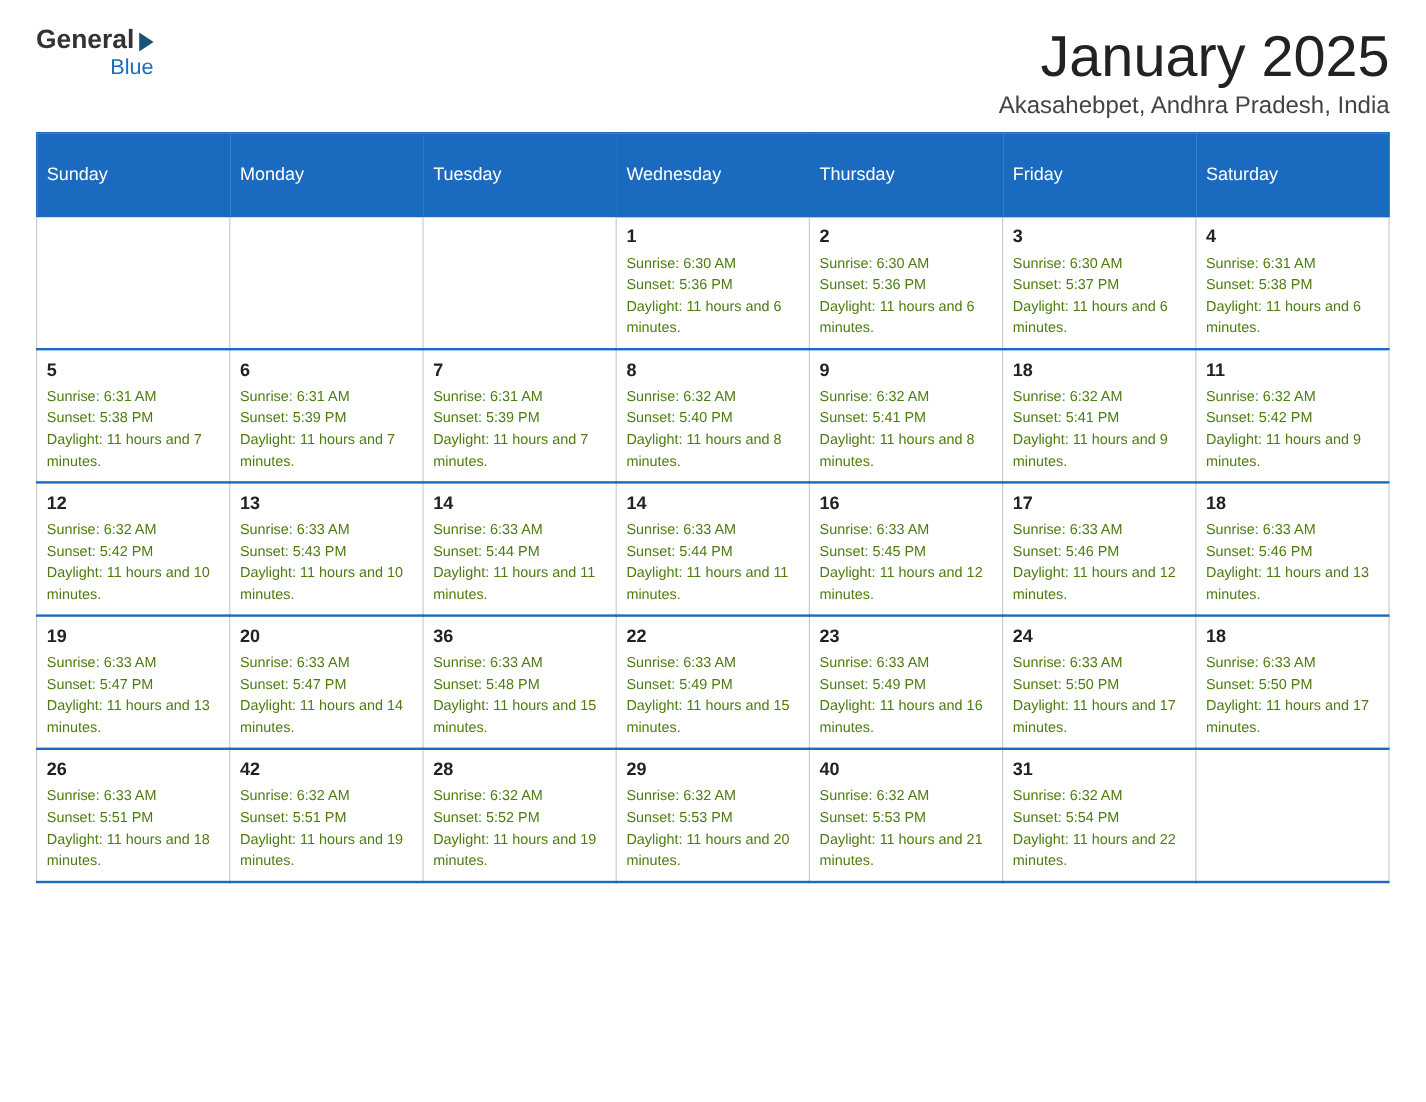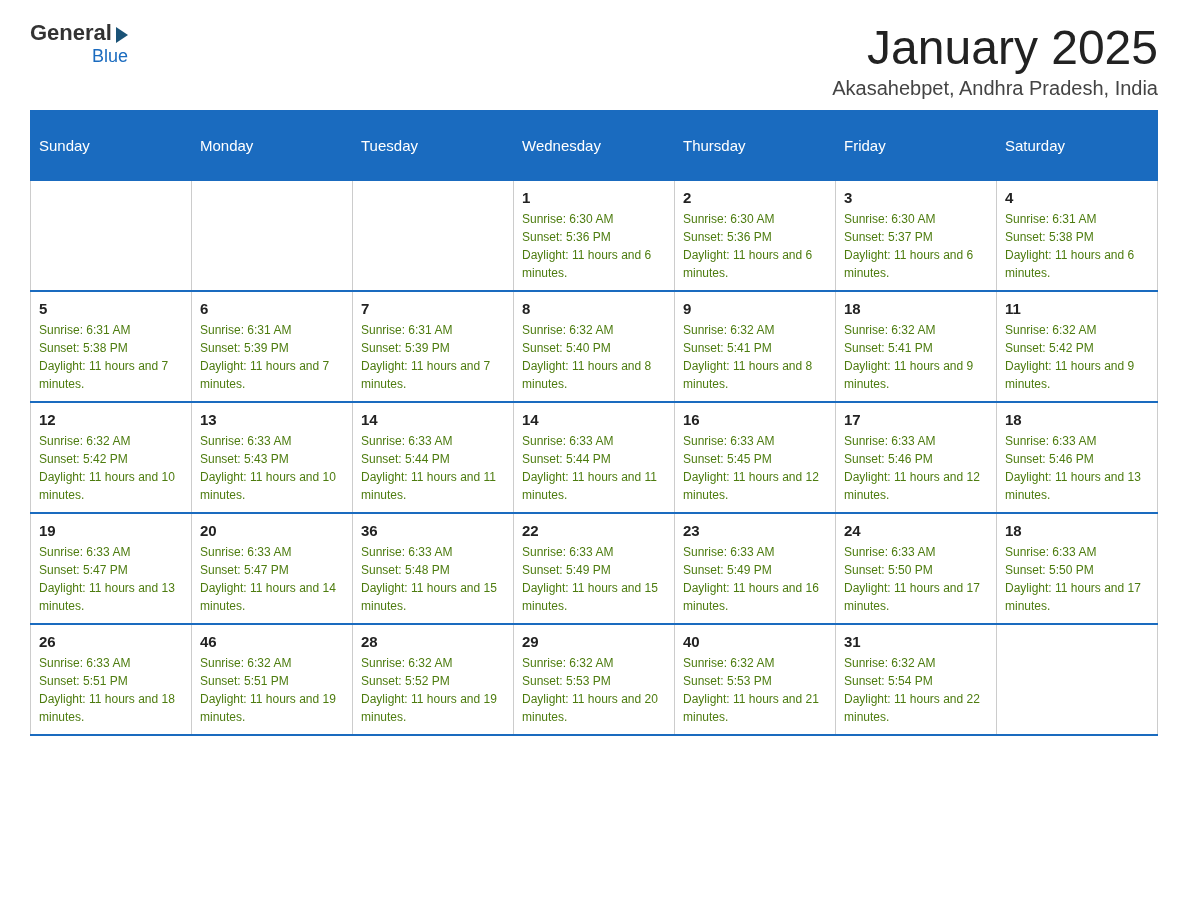--- a/index.html
+++ b/index.html
@@ -243,21 +243,21 @@
           <span class="day-number">18</span>
           <div class="day-info">Sunrise: 6:33 AM<br>Sunset: 5:50 PM<br>Daylight: 11 hours and 17 minutes.</div>
         </td>
       </tr>
       <tr>
         <td>
           <span class="day-number">26</span>
           <div class="day-info">Sunrise: 6:33 AM<br>Sunset: 5:51 PM<br>Daylight: 11 hours and 18 minutes.</div>
         </td>
         <td>
-          <span class="day-number">46</span>
+          <span class="day-number">42</span>
           <div class="day-info">Sunrise: 6:32 AM<br>Sunset: 5:51 PM<br>Daylight: 11 hours and 19 minutes.</div>
         </td>
         <td>
           <span class="day-number">28</span>
           <div class="day-info">Sunrise: 6:32 AM<br>Sunset: 5:52 PM<br>Daylight: 11 hours and 19 minutes.</div>
         </td>
         <td>
           <span class="day-number">29</span>
           <div class="day-info">Sunrise: 6:32 AM<br>Sunset: 5:53 PM<br>Daylight: 11 hours and 20 minutes.</div>
         </td>

